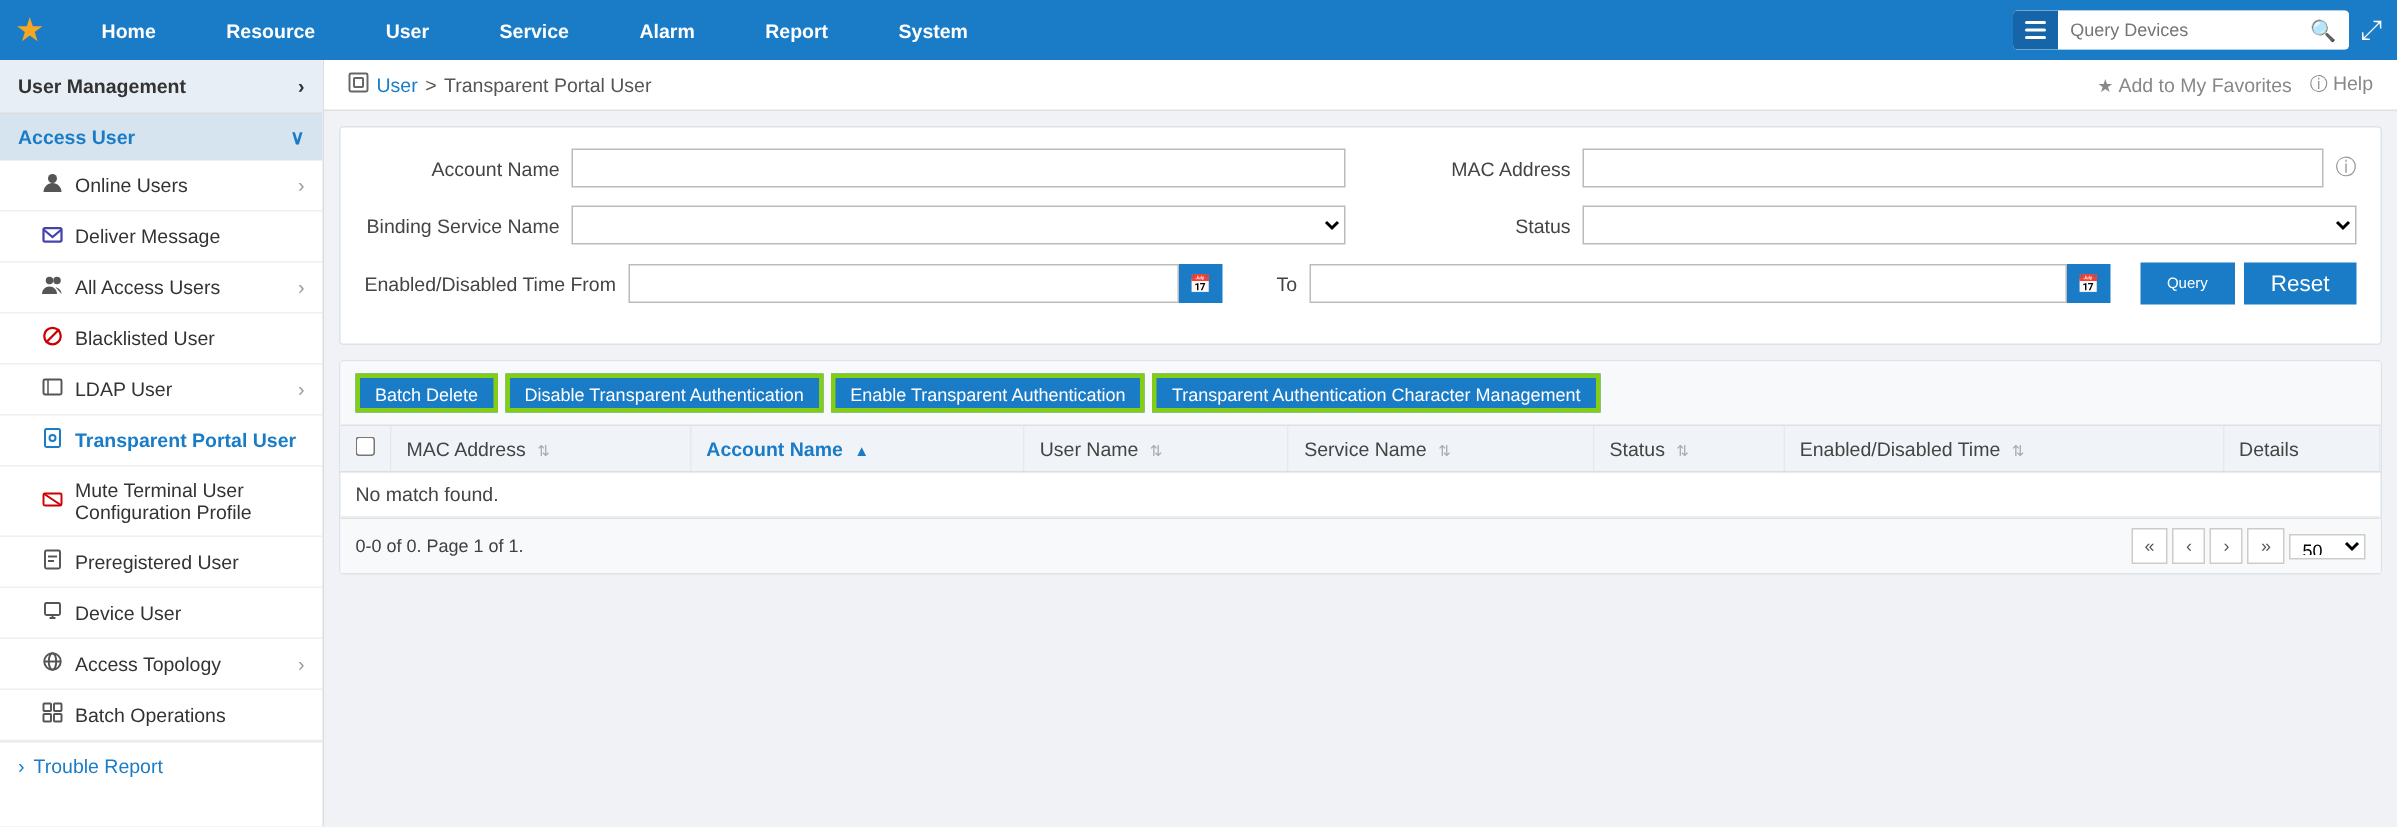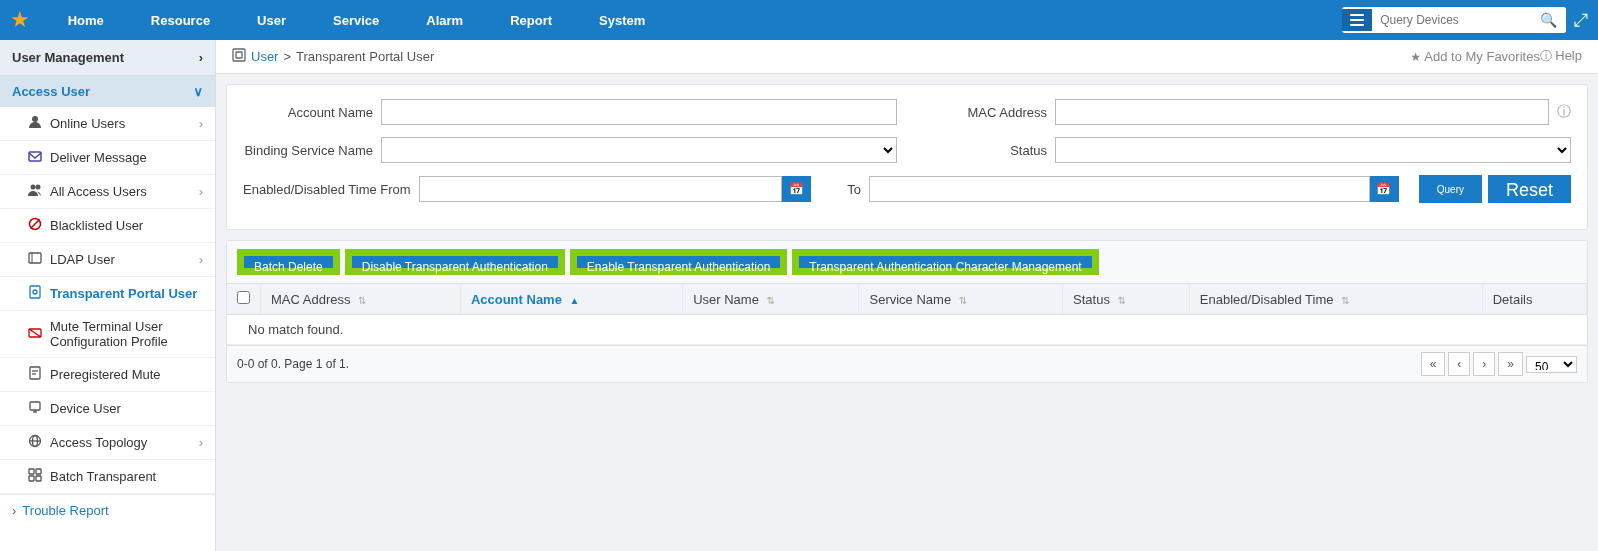--- a/index.html
+++ b/index.html
@@ -31,21 +31,20 @@
       font-size: 13px;
       font-weight: bold;
     }
     .search-area {
       display: flex;
       align-items: center;
       gap: 5px;
     }
     .search-box {
       display: flex;
-      align-items: center;
       background: white;
       border-radius: 3px;
       overflow: hidden;
       margin-left: 34px;
     }
     .search-box .search-icon-area {
       background: #1565a8;
       padding: 5px 8px;
       display: flex;
       align-items: center;
@@ -148,21 +147,21 @@
       border-bottom: 1px solid #e0e0e0;
     }
     .breadcrumb {
       display: flex;
       align-items: center;
       gap: 5px;
       color: #555;
     }
     .breadcrumb .bc-icon { color: #666; font-size: 14px; }
     .breadcrumb a { color: #1a7cc7; text-decoration: none; }
-    .breadcrumb-actions { display: flex; align-items: center; }
+    .breadcrumb-actions { display: flex; align-items: center; gap: 12px; }
     .breadcrumb-actions .fav-btn { color: #888; font-size: 12px; cursor: pointer; }
     .breadcrumb-actions .help-btn { color: #888; font-size: 12px; cursor: pointer; }
 
     
     .query-panel {
       margin: 10px;
       background: white;
       border: 1px solid #dce3eb;
       border-radius: 3px;
     }
@@ -252,40 +251,40 @@
       cursor: pointer;
       font-size: 10px;
       height: 28px;
     }
     .btn-reset {
       background: #1a7cc7;
       color: white;
       border: none;
       padding: 5px 18px;
       cursor: pointer;
-      font-size: 18px;
+      font-size: 15px;
       height: 28px;
     }
 
     
     .table-section {
       margin: 0 10px 10px;
       background: white;
       border: 1px solid #dce3eb;
       border-radius: 3px;
     }
     .table-toolbar {
       padding: 8px 10px;
       display: flex;
       gap: 5px;
       border-bottom: 1px solid #e0e0e0;
       background: #f7f9fb;
     }
     .btn-toolbar {
-      border: 7px solid #84cc16;
+      border: 3px solid #84cc16;
       background: #1a7cc7;
       color: white;
       padding: 4px 10px;
       cursor: pointer;
       font-size: 12px;
       height: 26px;
     }
 
     
     .data-table {
@@ -299,21 +298,21 @@
       border-right: 1px solid #e8e8e8;
       text-align: left;
       color: #444;
       font-weight: normal;
       white-space: nowrap;
     }
     .data-table th.sorted { color: #1a7cc7; font-weight: bold; }
     .data-table th .sort-icon { margin-left: 4px; font-size: 10px; color: #1a7cc7; }
     .data-table th .sort-icon-neutral { margin-left: 4px; font-size: 10px; color: #aaa; }
     .data-table td {
-      padding: 7px 21px;
+      padding: 7px 10px;
       border-bottom: 1px solid #eee;
       color: #444;
     }
     .no-match {
       padding: 10px 14px;
       color: #555;
     }
     .table-footer {
       padding: 6px 10px;
       display: flex;
@@ -458,21 +457,21 @@
         <span>Mute Terminal User Configuration Profile</span>
       </div>
       <div class="sidebar-item">
         <span class="item-icon">
           <svg width="14" height="14" viewBox="0 0 14 14" fill="none" stroke="#555" stroke-width="1.3">
               <rect x="2" y="1" width="10" height="12" rx="1"></rect>
               <line x1="4" y1="5" x2="10" y2="5"></line>
               <line x1="4" y1="8" x2="8" y2="8"></line>
             </svg>
         </span>
-        <span>Preregistered Mute</span>
+        <span>Preregistered User</span>
       </div>
       <div class="sidebar-item">
         <span class="item-icon">
           <svg width="14" height="14" viewBox="0 0 14 14" fill="none" stroke="#555" stroke-width="1.3">
               <rect x="2" y="2" width="10" height="8" rx="1"></rect>
               <line x1="5" y1="12" x2="9" y2="12"></line>
               <line x1="7" y1="10" x2="7" y2="12"></line>
             </svg>
         </span>
         <span>Device User</span>
@@ -490,21 +489,21 @@
       </div>
       <div class="sidebar-item">
         <span class="item-icon">
           <svg width="14" height="14" viewBox="0 0 14 14" fill="none" stroke="#555" stroke-width="1.3">
               <rect x="1" y="1" width="5" height="5" rx="0.5"></rect>
               <rect x="8" y="1" width="5" height="5" rx="0.5"></rect>
               <rect x="1" y="8" width="5" height="5" rx="0.5"></rect>
               <rect x="8" y="8" width="5" height="5" rx="0.5"></rect>
             </svg>
         </span>
-        <span>Batch Transparent</span>
+        <span>Batch Operations</span>
       </div>
     </div>
     <div class="sidebar-footer">
       <span>›</span>
       <span>Trouble Report</span>
     </div>
   </div>
 
   <div class="content">
 

